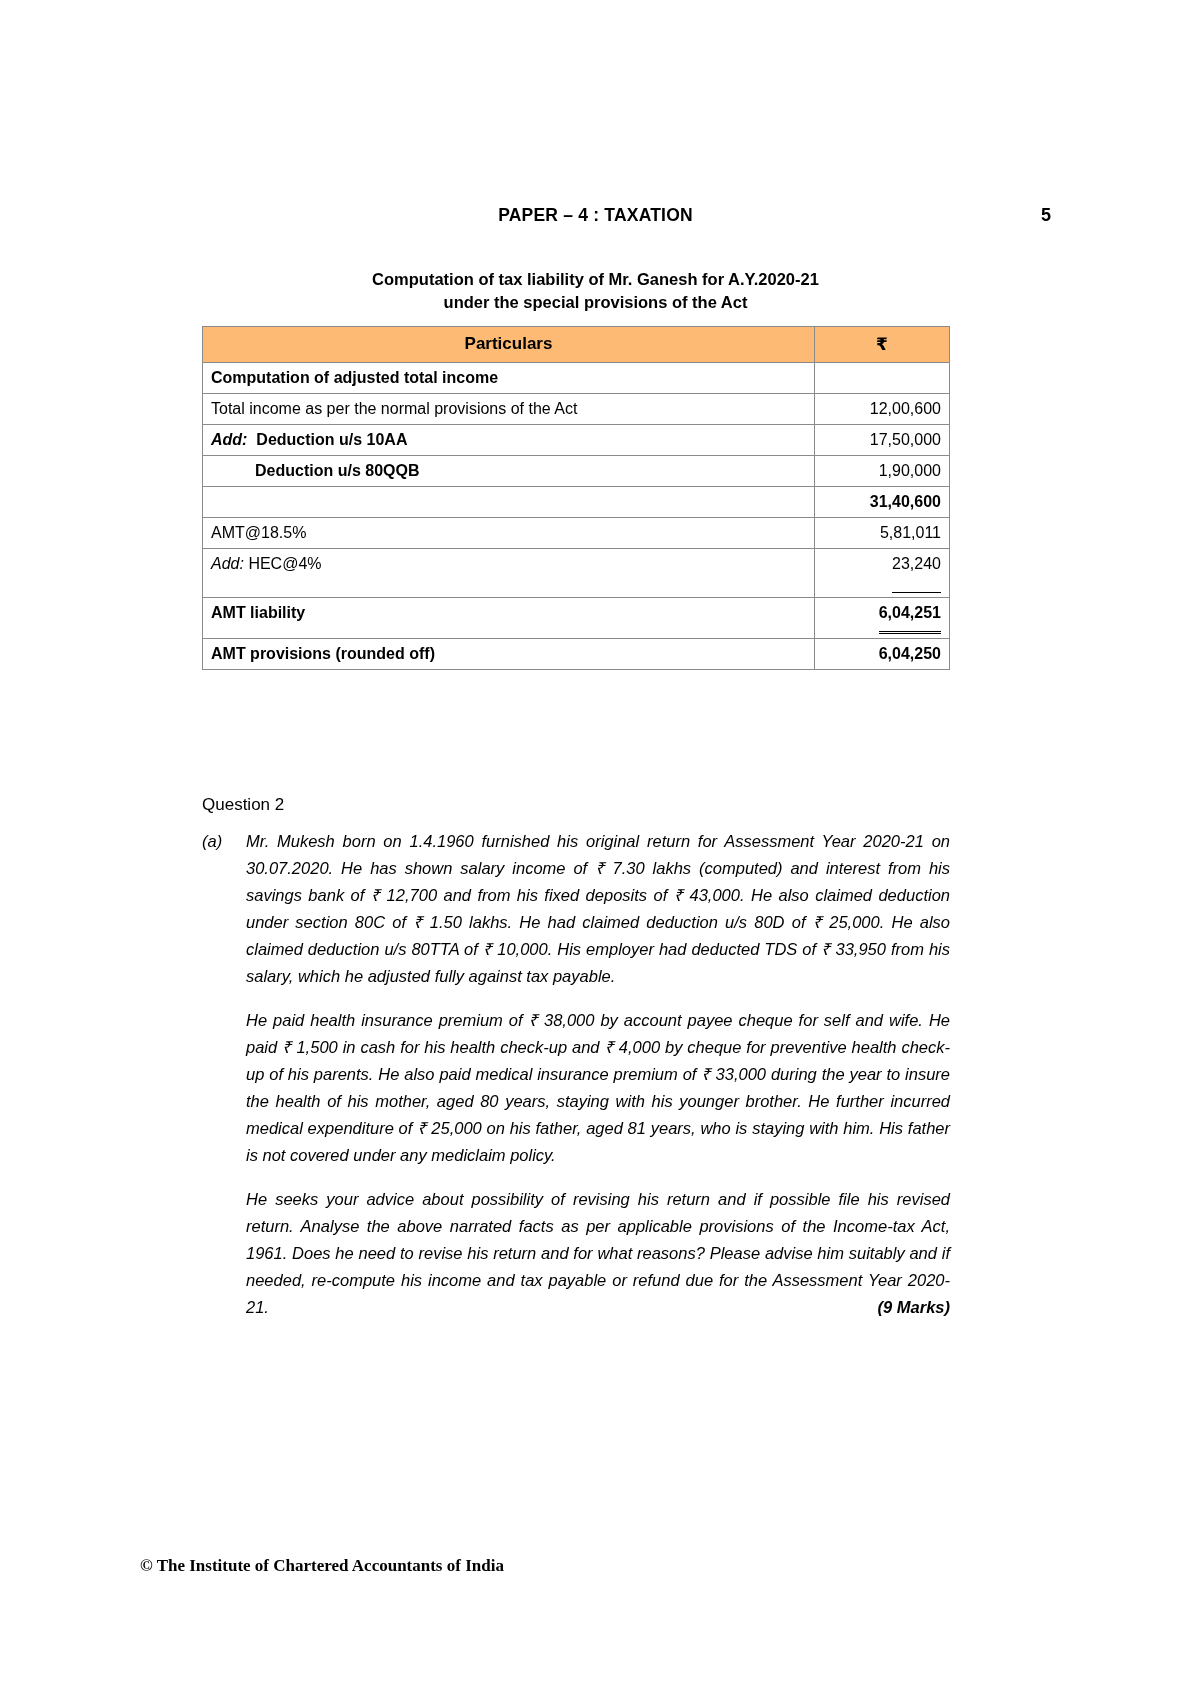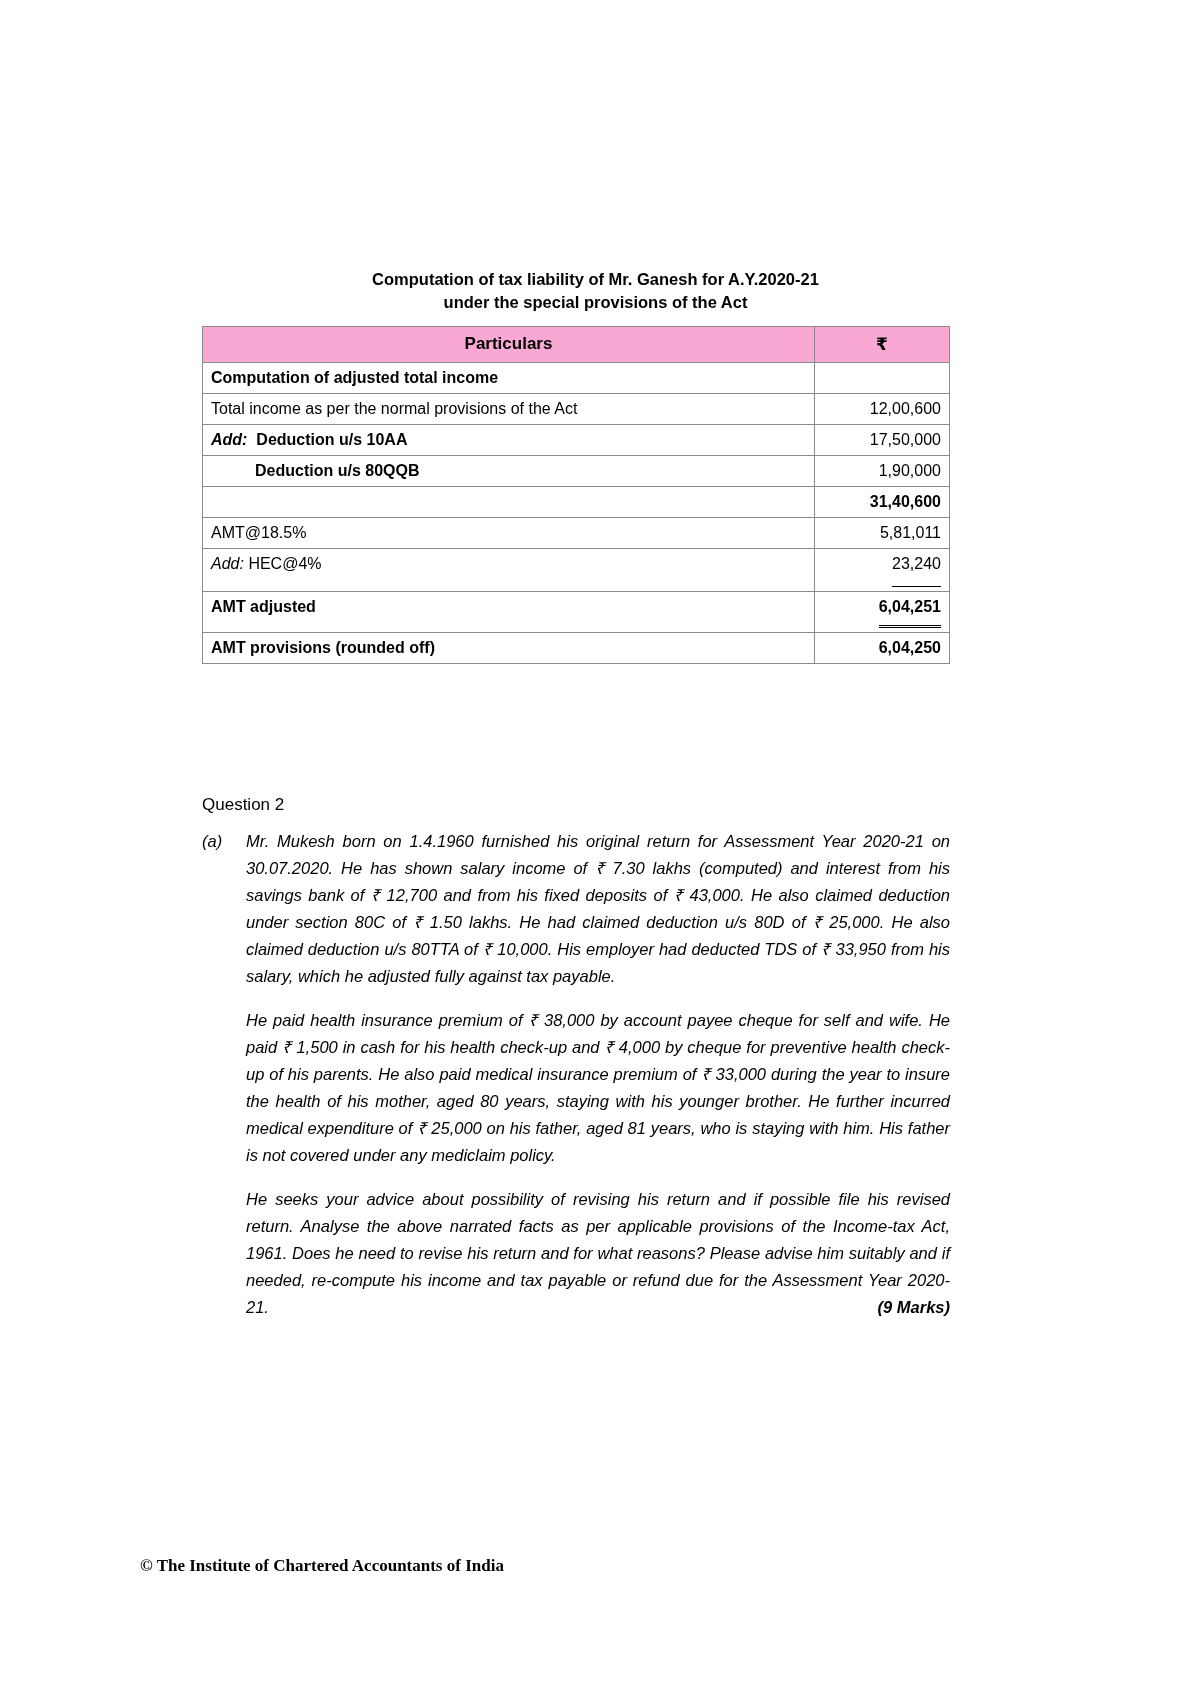--- a/index.html
+++ b/index.html
@@ -60,21 +60,21 @@
     table-layout: fixed;
   }
   table.comp td, table.comp th {
     border: 1px solid #8a8a8a;
     padding: 4px 8px;
     font-size: 16px;
     vertical-align: top;
     line-height: 22px;
   }
   table.comp thead th {
-    background: #f9a8d4;
+    background: #fdba74;
     text-align: center;
     font-weight: bold;
     font-size: 17px;
     padding: 6px 8px;
   }
   .col-amt {
     width: 118px;
     text-align: right;
     white-space: nowrap;
   }
@@ -84,21 +84,21 @@
   .note-cell {
     font-style: italic;
     text-align: justify;
     line-height: 25px;
     font-size: 16px;
     padding: 6px 10px 8px 8px !important;
   }
   .underline-val {
     display: inline-block;
     border-bottom: 1px solid #000;
-    padding-bottom: 11px;
+    padding-bottom: 17px;
   }
   .dunderline-val {
     display: inline-block;
     border-bottom: 3px double #000;
     padding-bottom: 7px;
   }
   .row-empty td { height: 12px; }
   .q-heading {
     position: absolute;
     top: 795px;
@@ -148,20 +148,24 @@
     font-weight: bold;
     font-size: 17px;
   }
   .rupee { font-family: "DejaVu Sans", sans-serif; }
 </style>
 </head>
 <body>
 
 <div class="page">
 
+  <div class="header">
+    <div class="header-title">PAPER – 4 : TAXATION</div>
+    <div class="page-number">5</div>
+  </div>
 
   <div class="table-title">
     <div>Computation of tax liability of Mr. Ganesh for A.Y.2020-21</div>
     <div>under the special provisions of the Act</div>
   </div>
 
   <table class="comp">
     <thead>
       <tr>
         <th>Particulars</th>
@@ -191,21 +195,21 @@
       </tr>
       <tr>
         <td>AMT@18.5%</td>
         <td class="col-amt">5,81,011</td>
       </tr>
       <tr>
         <td><span class="i">Add:</span> <span>HEC@4%</span></td>
         <td class="col-amt"><span class="underline-val">23,240</span></td>
       </tr>
       <tr>
-        <td class="b">AMT adjusted</td>
+        <td class="b">AMT liability</td>
         <td class="col-amt b"><span class="dunderline-val">6,04,251</span></td>
       </tr>
       <tr>
         <td class="b">AMT provisions (rounded off)</td>
         <td class="col-amt b">6,04,250</td>
       </tr>
     </tbody>
   </table>
 
   <div class="q-heading">Question 2</div>

